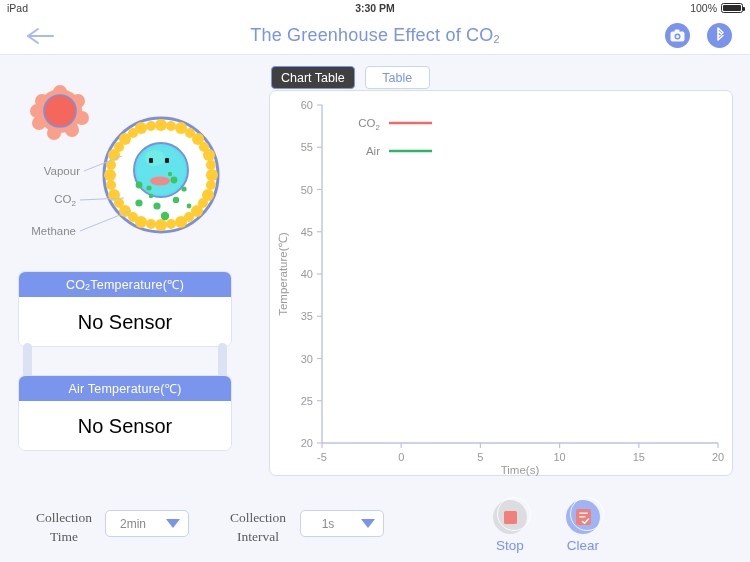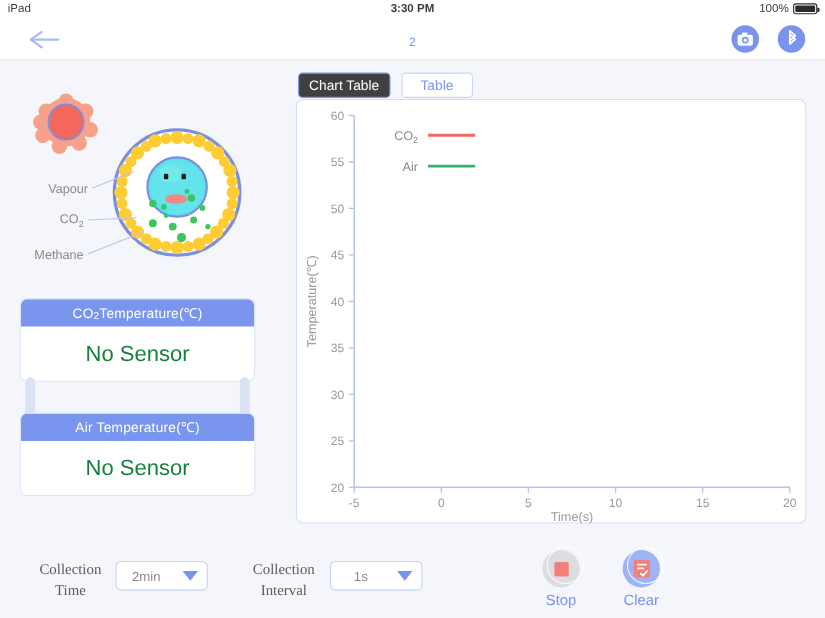--- a/index.html
+++ b/index.html
@@ -65,21 +65,21 @@
   .sp-co2 { top: 271px; height: 76px; }
   .sp-air { top: 375px; height: 76px; }
   .sp-head {
     height: 25px; background: #7a95ee; color: #ffffff;
     display: flex; align-items: center; justify-content: center;
     font-size: 12.5px; letter-spacing: .2px;
   }
   .sp-head sub { font-size: 9px; vertical-align: baseline; position: relative; top: 2px; }
   .sp-body {
     height: 50px; display: flex; align-items: center; justify-content: center;
-    font-size: 20px; color: #15803d; background: #fff;
+    font-size: 20px; color: #000000; background: #fff;
   }
   .connector {
     position: absolute; width: 9px; height: 40px;
     background: #dbe2f3; border-radius: 5px; top: 343px;
   }
   .connector.left  { left: 23px; }
   .connector.right { left: 218px; }
 
   
   .tabs { position: absolute; left: 271px; top: 66px; display: flex; }
@@ -156,20 +156,21 @@
   </div>
 
   <div class="navbar">
     <div class="back-arrow">
       <svg width="32" height="22" viewBox="0 0 32 22">
         <path d="M14 4 L4 11 L14 18" fill="none" stroke="#a9baf2" stroke-width="2" stroke-linecap="round" stroke-linejoin="round"></path>
         <line x1="4" y1="11" x2="29" y2="11" stroke="#a9baf2" stroke-width="2" stroke-linecap="round"></line>
       </svg>
     </div>
     <div class="nav-title">
+      <span>The Greenhouse Effect of CO</span>
         <sub>2</sub>
     </div>
     <div class="nav-icons">
       <div class="circ-icon">
         <svg width="15" height="13" viewBox="0 0 15 13">
           <rect x="0.5" y="2.5" width="14" height="10" rx="2" fill="#ffffff" opacity=".95"></rect>
           <rect x="4.5" y="0.5" width="5" height="2.5" rx="1" fill="#ffffff" opacity=".95"></rect>
           <circle cx="7.5" cy="7.5" r="3" fill="#7a93ec"></circle>
           <circle cx="7.5" cy="7.5" r="1.6" fill="#ffffff" opacity=".9"></circle>
         </svg>

